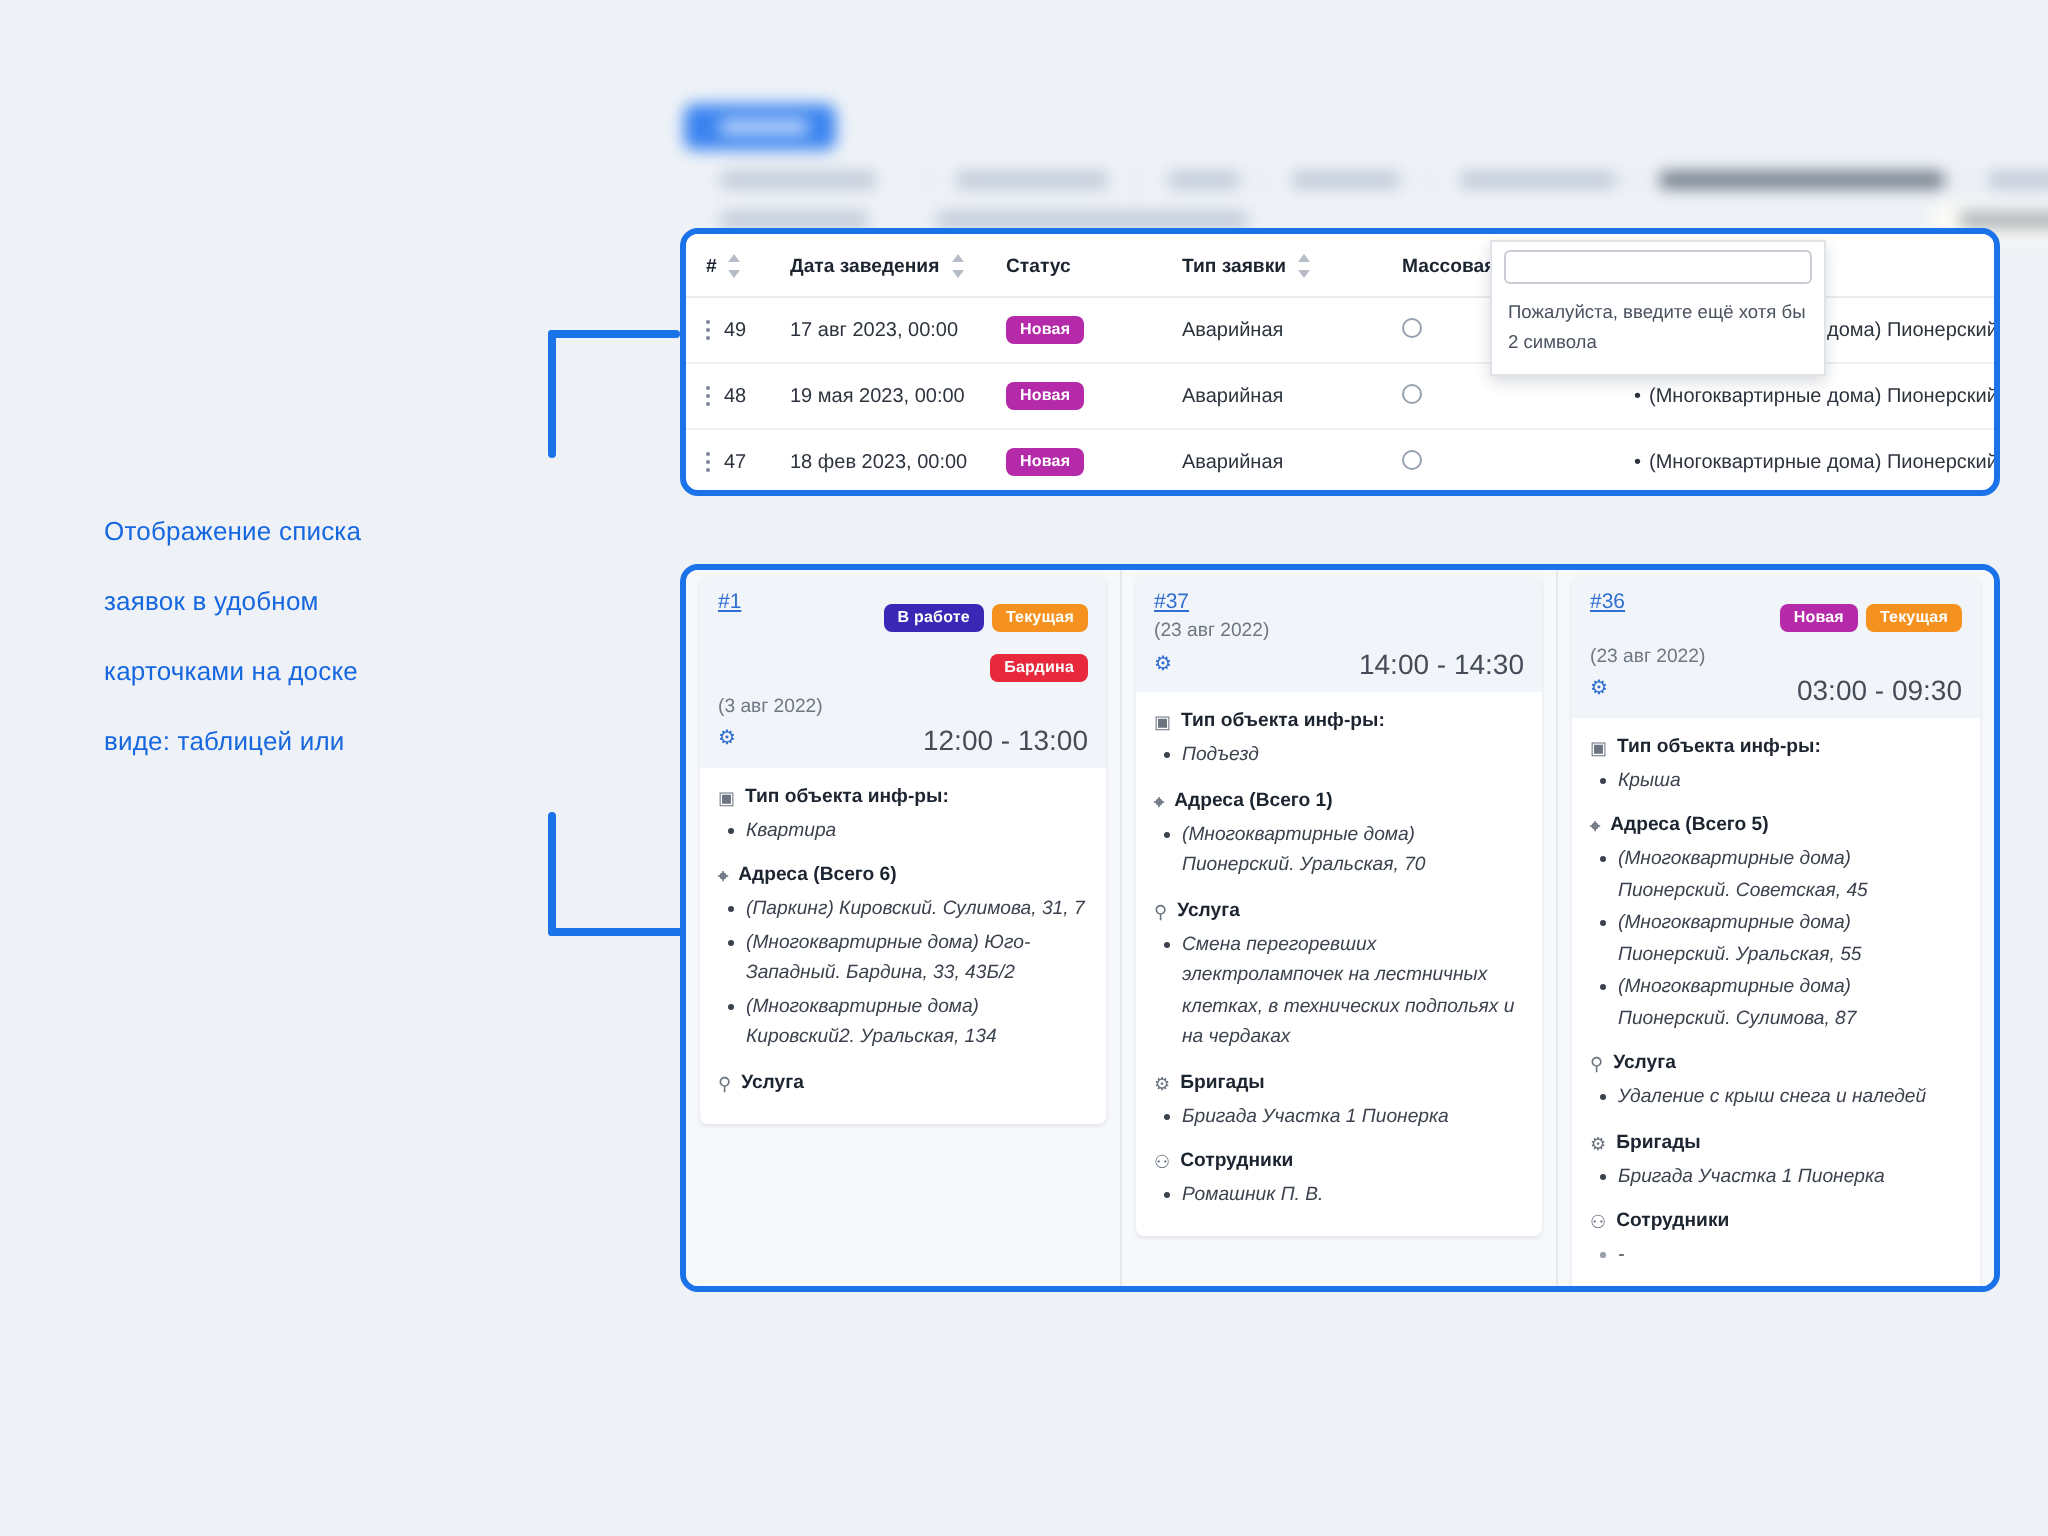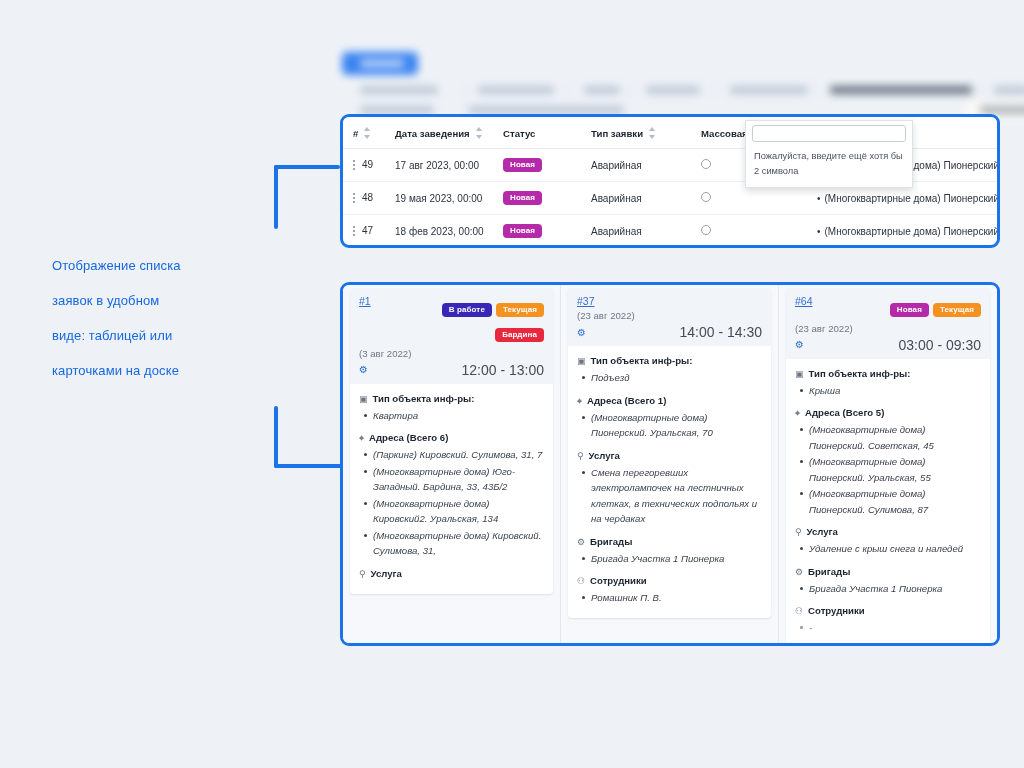--- a/index.html
+++ b/index.html
@@ -338,22 +338,22 @@
     <div class="blur-white"></div>
     <div class="blur-chip" style="left:14px;width:74px;"></div>
     <div class="blur-chip" style="left:122px;width:156px;"></div>
     <div class="blur-chip dark" style="left:634px;width:118px;opacity:.55;"></div>
   </div>
 </div>
 
 <div class="caption">
   <div>Отображение списка</div>
   <div>заявок в удобном</div>
+  <div>карточками на доске</div>
   <div>виде: таблицей  или</div>
-  <div>карточками на доске</div>
 </div>
 
 <div class="bracket" style="left:274px;top:165px;width:70px;height:68px;">
   <i style="left:0;top:0;width:66px;height:4px;border-radius:2px;"></i>
   <i style="left:0;top:0;width:4px;height:64px;border-radius:2px;"></i>
 </div>
 <div class="bracket" style="left:274px;top:406px;width:70px;height:66px;">
   <i style="left:0;top:0;width:4px;height:62px;border-radius:2px;"></i>
   <i style="left:0;top:58px;width:70px;height:4px;border-radius:2px;"></i>
 </div>
@@ -481,21 +481,20 @@
 
           <div class="sec">
             <div class="sec-title">
               <span class="sec-ico">⌖</span>
               <span>Адреса (Всего 6)</span>
             </div>
             <ul>
               <li>(Паркинг) Кировский. Сулимова, 31, 7</li>
               <li>(Многоквартирные дома) Юго-Западный. Бардина, 33, 43Б/2</li>
               <li>(Многоквартирные дома) Кировский2. Уральская, 134</li>
-              <li>(Многоквартирные дома) Кировский. Сулимова, 31,</li>
             </ul>
           </div>
 
           <div class="sec">
             <div class="sec-title">
               <span class="sec-ico">⚲</span>
               <span>Услуга</span>
             </div>
           </div>
 
@@ -568,21 +567,21 @@
           </div>
 
         </div>
       </div>
     </div>
 
     <div class="card-col">
       <div class="card">
         <div class="card-head">
           <div class="ch-line1">
-            <a class="card-id" href="#">#64</a>
+            <a class="card-id" href="#">#36</a>
             <div class="badges">
               <span class="badge" style="background:#b52aa8;">Новая</span><span class="badge" style="background:#f5911e;">Текущая</span>
             </div>
           </div>
           <div class="card-date">(23 авг 2022)</div>
           <div class="ch-line3">
             <span class="gear">⚙</span>
             <span class="card-time">03:00 - 09:30</span>
           </div>
         </div>

